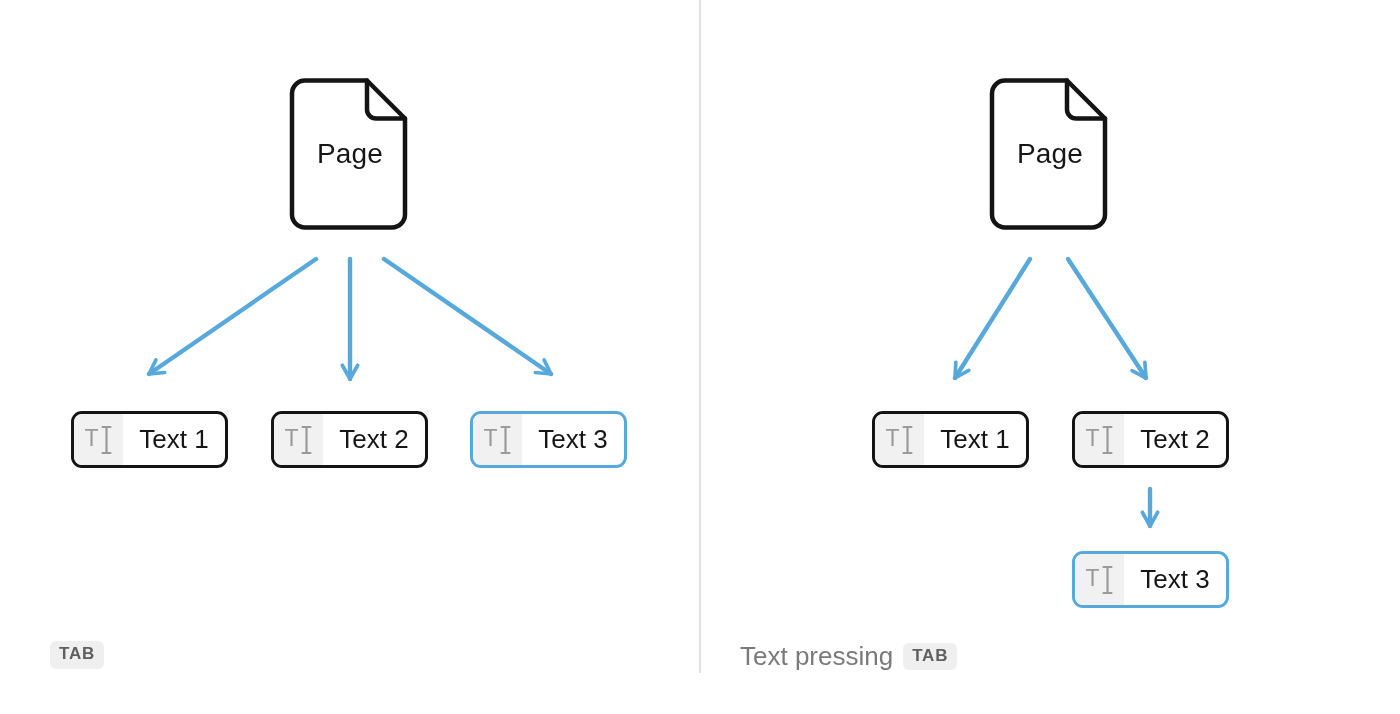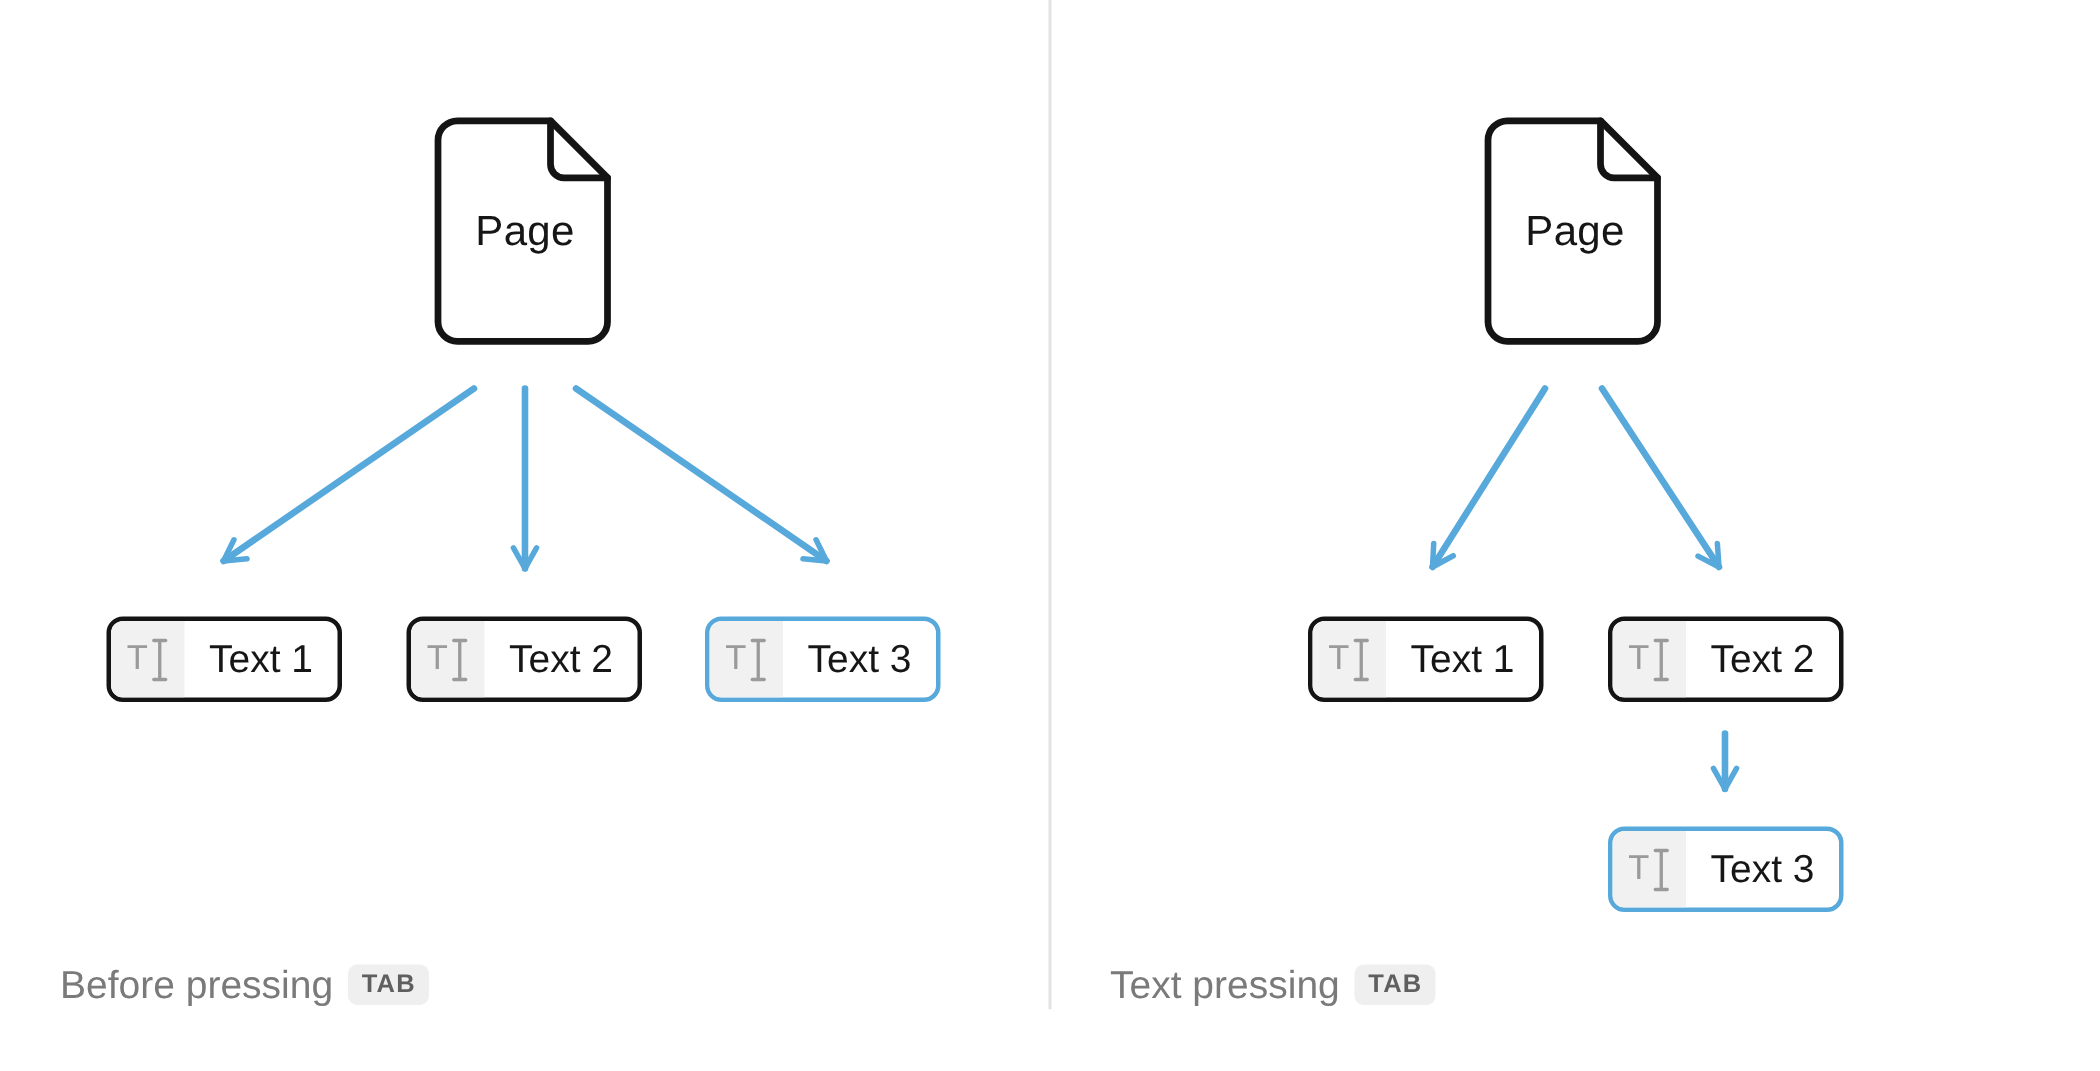--- a/index.html
+++ b/index.html
@@ -118,21 +118,20 @@
       <div class="tblock-icon-cell">
         <span class="ticon-t">T</span>
         <svg width="13" height="30" viewBox="0 0 13 30">
           <path d="M2.5 2 H10.5 M6.5 2 V28 M2.5 28 H10.5" stroke="#9A9A9A" stroke-width="2.2" stroke-linecap="round" fill="none"></path>
         </svg>
       </div>
       <div class="tblock-label">Text 3</div>
     </div>
 
     <div class="caption" style="left:40px;top:641px;">
-      <span class="caption-text">Before pressing</span>
       <span class="key-badge">TAB</span>
     </div>
 
   </div>
 
   <div>
 
     <div class="page-icon" style="left:988px;top:77px;">
       <svg viewBox="0 0 124 154" xmlns="http://www.w3.org/2000/svg">
         <g fill="#ffffff" stroke="#141414" stroke-width="4.5" stroke-linejoin="round" stroke-linecap="round">

